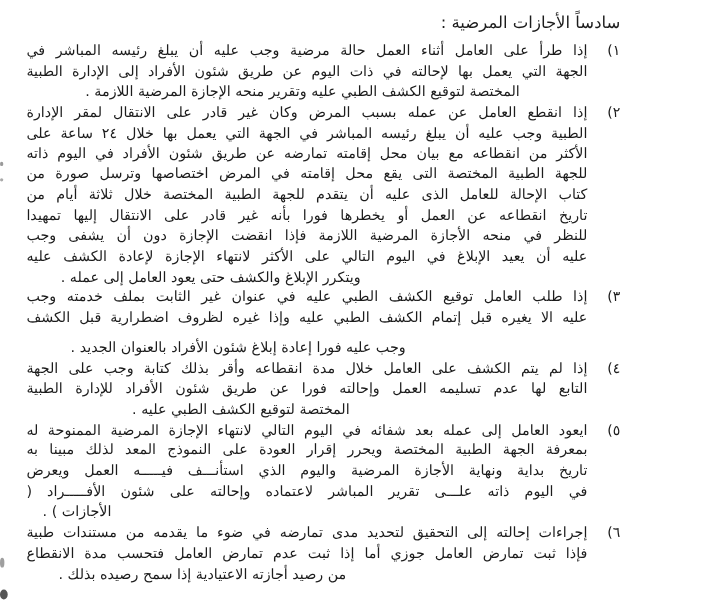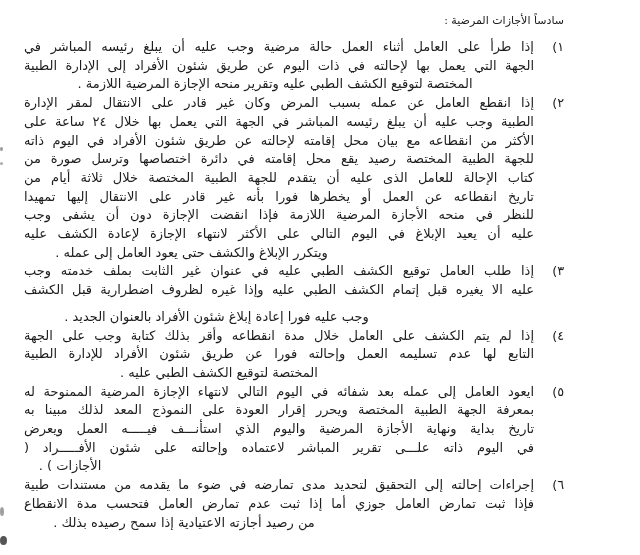--- a/index.html
+++ b/index.html
@@ -8,21 +8,21 @@
     width:640px;height:555px;
     background:#ffffff;
     overflow:hidden;
     font-family:"DejaVu Sans", sans-serif;
     color:#1c1c1c;
   }
   .title{
     direction:rtl;
     text-align:right;
     padding:9px 76px 0 0;
-    font-size:11px;
+    font-size:15px;
     line-height:23px;
     font-weight:400;
   }
   .items{
     direction:rtl;
     padding:6px 76px 0 24px; 
   }
   .item{
     display:flex;
     direction:rtl;
@@ -78,22 +78,22 @@
         <div class="line j">الجهة التي يعمل بها لإحالته في ذات اليوم عن طريق شئون الأفراد إلى الإدارة الطبية</div>
         <div class="line last e1">المختصة لتوقيع الكشف الطبي عليه وتقرير منحه الإجازة المرضية اللازمة .</div>
       </div>
     </div>
 
     <div class="item">
       <span class="num">٢)</span>
       <div class="body">
         <div class="line j">إذا انقطع العامل عن عمله بسبب المرض وكان غير قادر على الانتقال لمقر الإدارة</div>
         <div class="line j">الطبية وجب عليه أن يبلغ رئيسه المباشر في الجهة التي يعمل بها خلال ٢٤ ساعة على</div>
-        <div class="line j">الأكثر من انقطاعه مع بيان محل إقامته لإحالته عن طريق شئون الأفراد في اليوم ذاته</div>
-        <div class="line j">للجهة الطبية المختصة رصيد يقع محل إقامته في دائرة اختصاصها وترسل صورة من</div>
+        <div class="line j">الأكثر من انقطاعه مع بيان محل إقامته تمارضه عن طريق شئون الأفراد في اليوم ذاته</div>
+        <div class="line j">للجهة الطبية المختصة التى يقع محل إقامته في المرض اختصاصها وترسل صورة من</div>
         <div class="line j">كتاب الإحالة للعامل الذى عليه أن يتقدم للجهة الطبية المختصة خلال ثلاثة أيام من</div>
         <div class="line j">تاريخ انقطاعه عن العمل أو يخطرها فورا بأنه غير قادر على الانتقال إليها تمهيدا</div>
         <div class="line j">للنظر في منحه الأجازة المرضية اللازمة فإذا انقضت الإجازة دون أن يشفى وجب</div>
         <div class="line j">عليه أن يعيد الإبلاغ في اليوم التالي على الأكثر لانتهاء الإجازة لإعادة الكشف عليه</div>
         <div class="line last e2">ويتكرر الإبلاغ والكشف حتى يعود العامل إلى عمله .</div>
       </div>
     </div>
 
     <div class="item">
       <span class="num">٣)</span>

